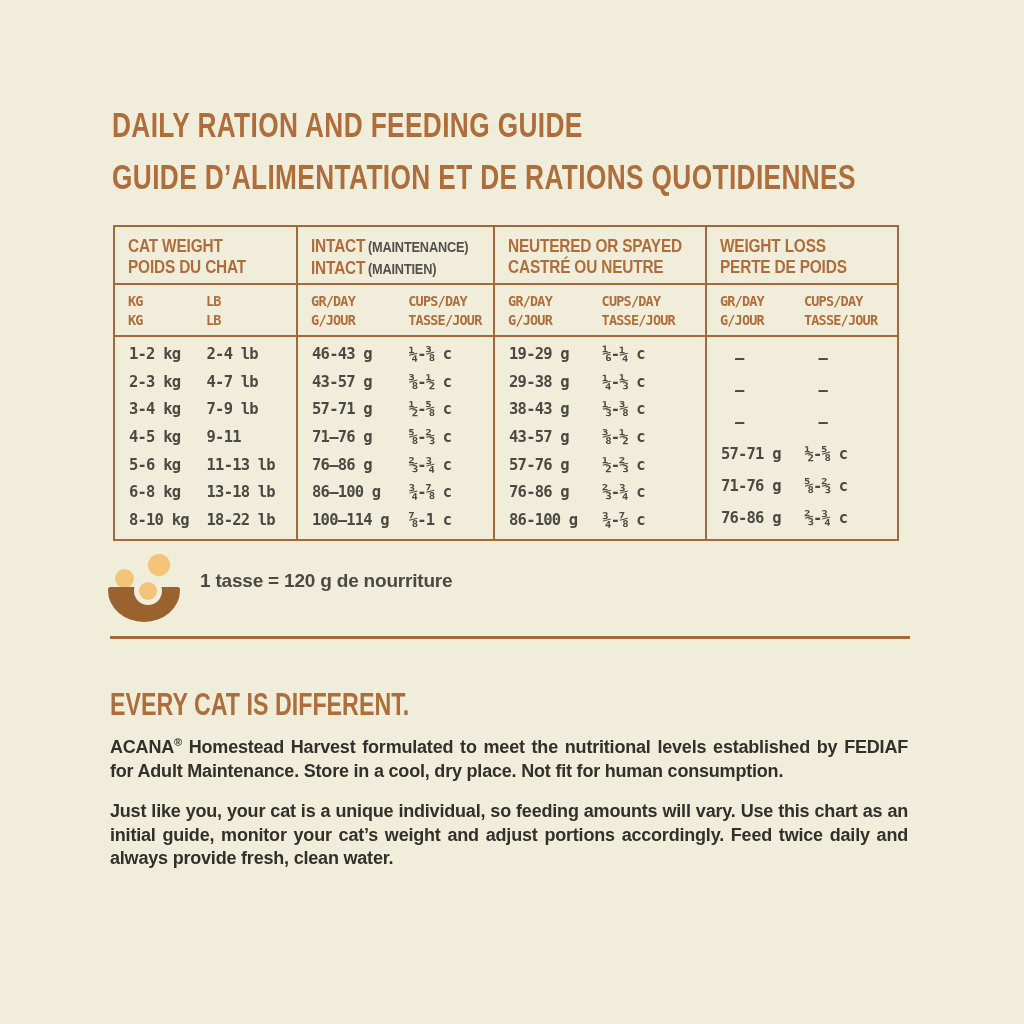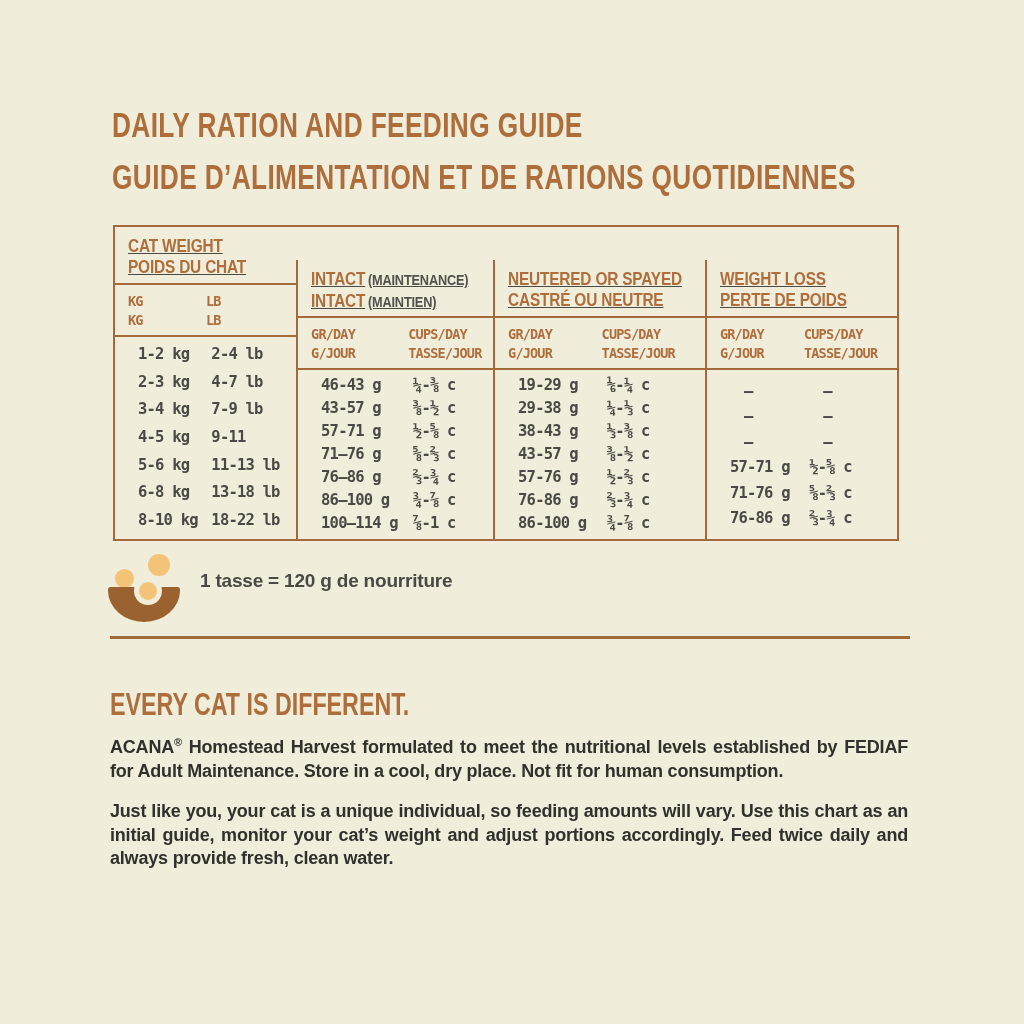--- a/index.html
+++ b/index.html
@@ -36,30 +36,29 @@
   
   .ftable{
     position:absolute;left:113px;top:225px;
     width:786px;height:316px;
     border:2.5px solid var(--border);
     display:grid;
     grid-template-columns:182fr 198fr 213fr 193fr;
     color:var(--ink);
   }
   .group{display:flex;flex-direction:column;min-width:0;}
-  .group + .group{border-left:2px solid var(--border);margin-top:33px;}
+  .group + .group{border-left:2px solid var(--border);}
   .g1{--split:47%;}
   .g2{--split:54%;}
   .g3{--split:48%;}
   .g4{--split:48%;}
   .g-header{
     height:58px;
     border-bottom:2px solid var(--border);
     padding:9px 4px 0 13px;
-    text-decoration:underline;
   }
   .g-title{
     transform:scaleX(.88);
     transform-origin:0 50%;
     white-space:nowrap;
     font-weight:700;
     font-size:17.5px;
     line-height:21px;
     color:var(--brown);
     letter-spacing:-.2px;
@@ -76,21 +75,21 @@
     line-height:19px;
     font-weight:700;
     color:var(--brown);
     letter-spacing:-.8px;
   }
   .g-body{
     flex:1;
     display:flex;
     flex-direction:column;
     justify-content:space-around;
-    padding:3px 2px 5px 23px;
+    padding:3px 2px 5px 14px;
     font-family:"DejaVu Sans Mono",monospace;
     font-size:15.5px;
     font-weight:700;
     letter-spacing:-.8px;
     color:var(--ink);
   }
   .g4 .g-body{justify-content:space-between;padding-top:12px;padding-bottom:12px;}
   .trow{display:grid;grid-template-columns:var(--split) 1fr;white-space:nowrap;}
   .dash{padding-left:14px;color:var(--ink);}
   

